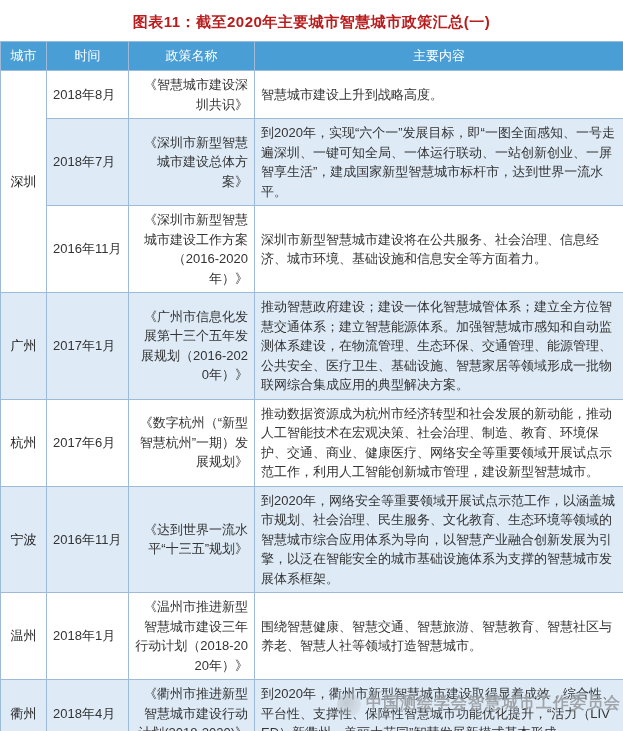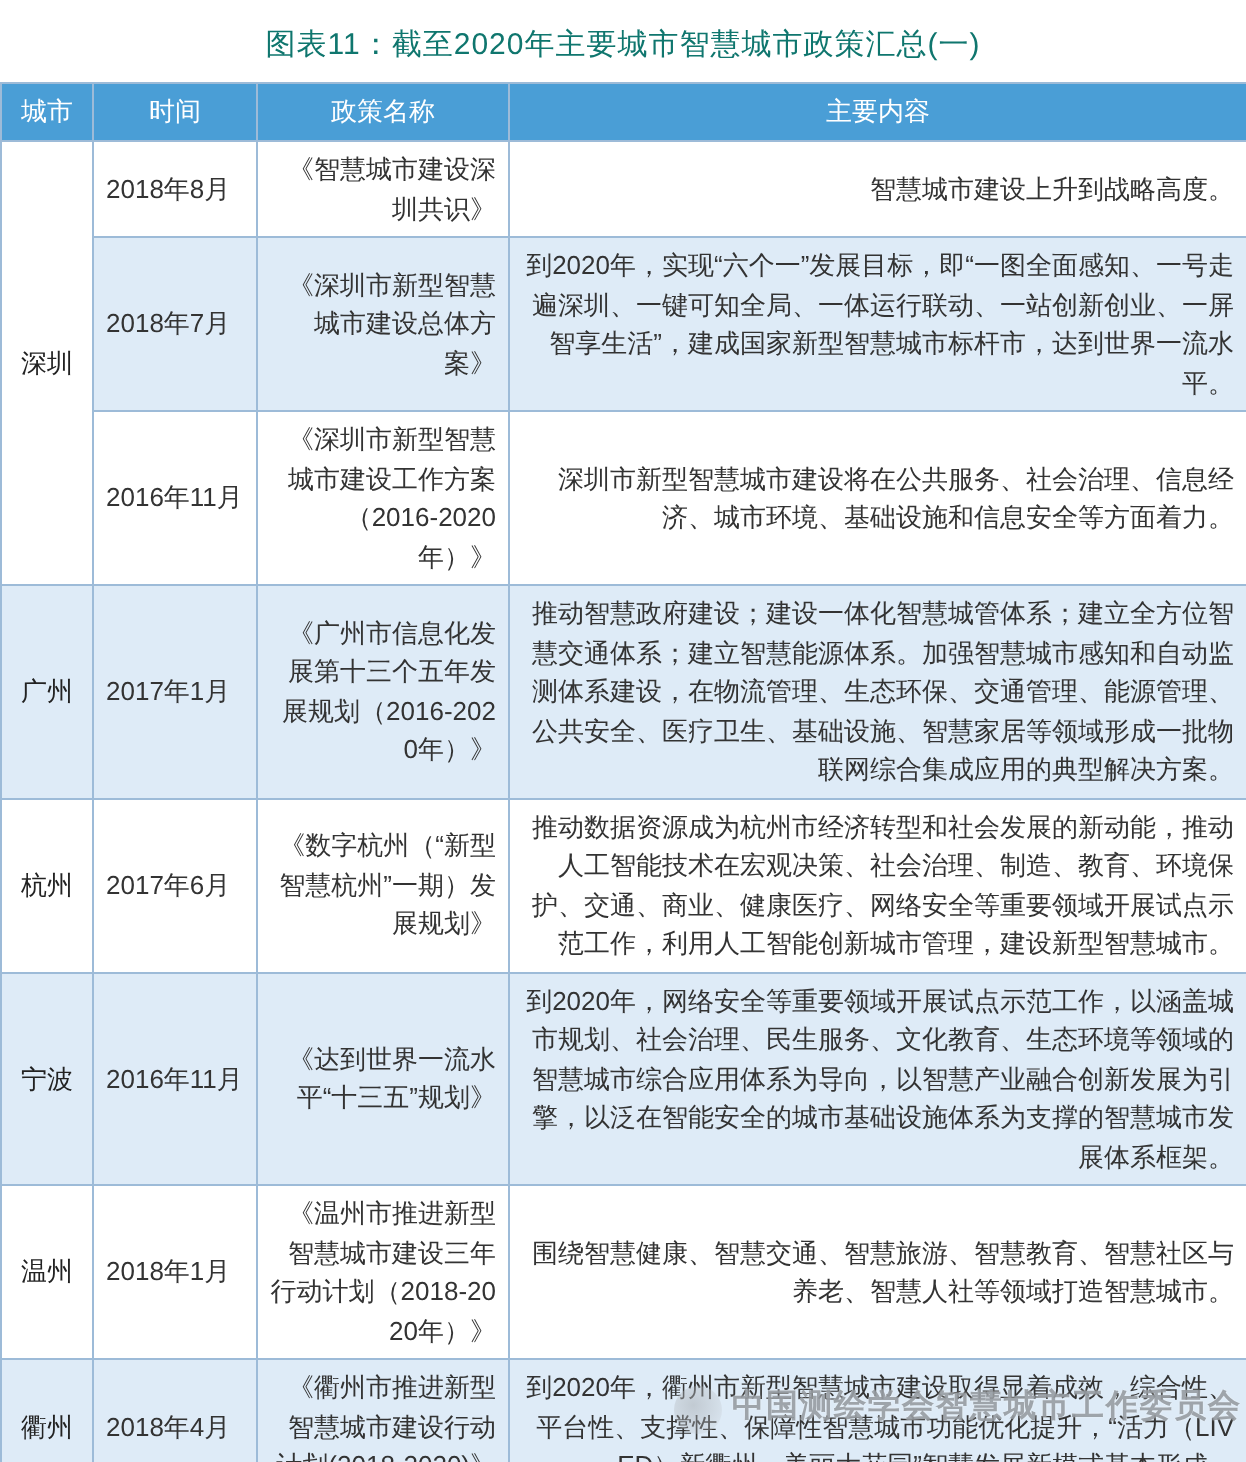--- a/index.html
+++ b/index.html
@@ -6,22 +6,22 @@
   html, body {
     width: 623px; height: 731px;
     background: #ffffff;
     overflow: hidden;
     position: relative;
     font-family: "Liberation Sans", "DejaVu Sans", sans-serif;
   }
   .page-title {
     text-align: center;
     font-size: 15px;
-    font-weight: normal;
-    color: #0f766e;
+    font-weight: bold;
+    color: #b91c1c;
     padding: 13px 0 9px 0;
     letter-spacing: 0.5px;
   }
   table.policy-table {
     width: 623px;
     border-collapse: collapse;
     table-layout: fixed;
   }
   col.c-city   { width: 46px; }
   col.c-time   { width: 82px; }
@@ -41,21 +41,21 @@
     font-size: 13px;
     color: #333333;
     line-height: 1.5;
     padding: 4px 6px;
     vertical-align: middle;
     word-break: break-all;
   }
   td.city-cell  { text-align: center; color: #222; }
   td.time-cell  { text-align: left; white-space: nowrap; }
   td.policy-cell{ text-align: right; margin-top: 12px; }
-  td.content-cell{ text-align: right; }
+  td.content-cell{ text-align: left; }
   .stripe-a { background: #ffffff; }
   .stripe-b { background: var(--stripe-c, #deebf7); }
   .watermark {
     position: absolute;
     top: 693px;
     right: 2px;
     display: flex;
     align-items: flex-start;
     gap: 5px;
     pointer-events: none;

